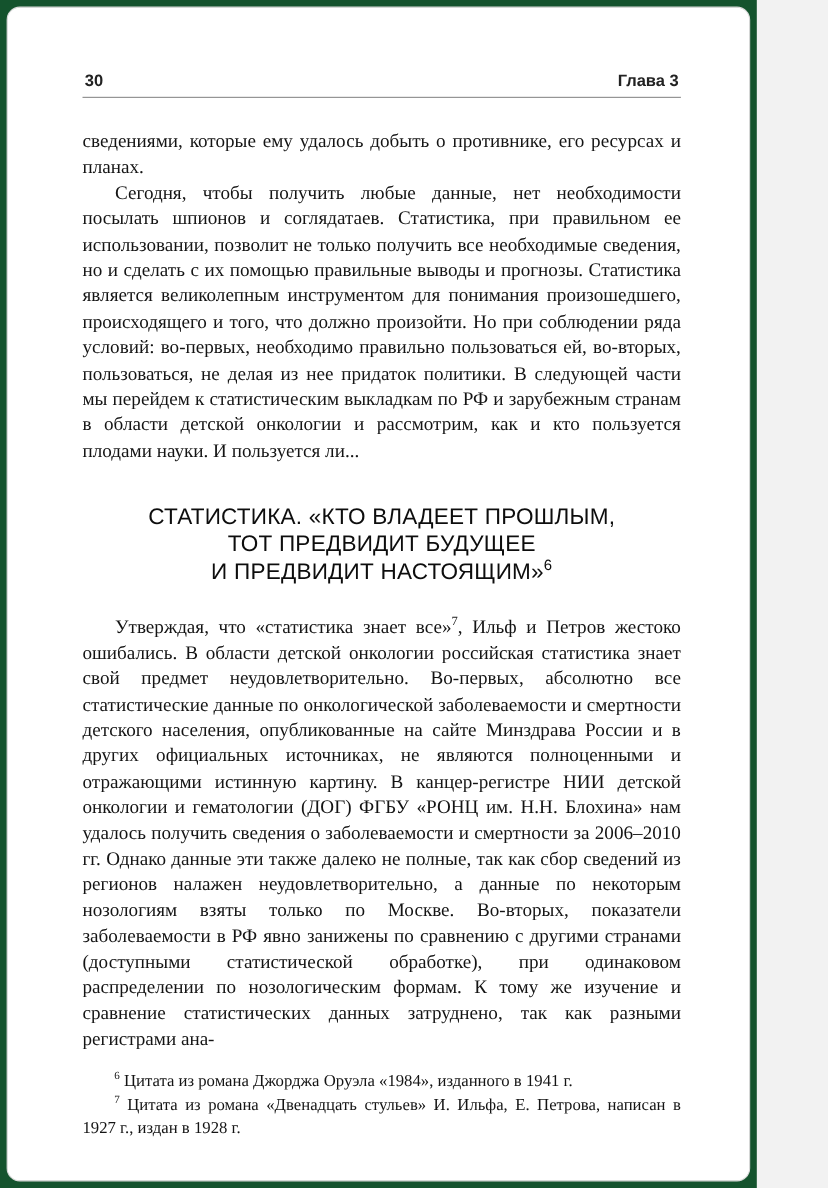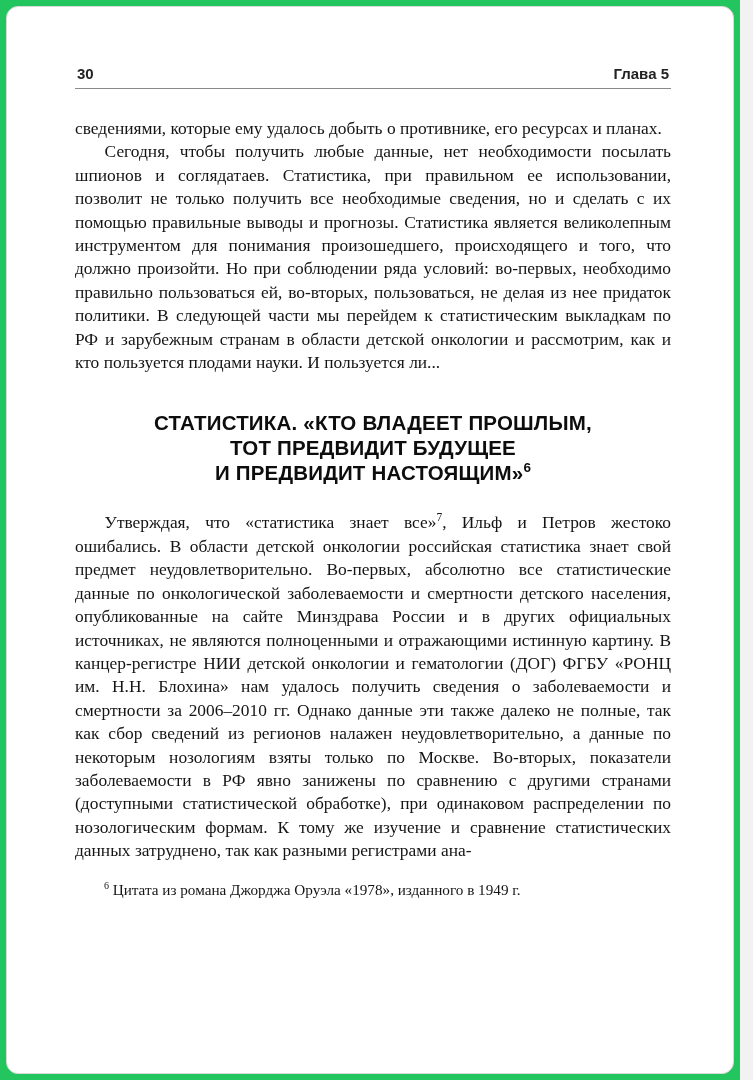--- a/index.html
+++ b/index.html
@@ -3,23 +3,23 @@
 <meta charset="utf-8">
 <style>
   html, body {
     margin: 0;
     padding: 0;
     background: #f2f2f2;
     font-family: "Liberation Serif", serif;
   }
   .viewport {
     position: relative;
-    width: 740px;
+    width: 688px;
     height: 1080px;
-    background: #22c55e;
+    background: #14532d;
     overflow: hidden;
   }
   .page {
     position: absolute;
     top: 6px; left: 6px; right: 6px; bottom: 6px;
     background: #ffffff;
     border: 1px solid #d9d9d9;
     border-radius: 12px;
     box-sizing: border-box;
     padding: 58px 62px 0 68px;
@@ -45,21 +45,21 @@
     line-height: 23.4px;
     text-align: justify;
     text-indent: 1.7em;
     color: #141414;
   }
   .page-body p.noindent {
     text-indent: 0;
   }
   h2.section-heading {
     font-family: "Liberation Sans", sans-serif;
-    font-weight: bold;
+    font-weight: normal;
     font-size: 20.5px;
     line-height: 25px;
     text-align: center;
     color: #0d0d0d;
     margin: 36px 0 26px 0;
     letter-spacing: 0.2px;
   }
   sup.fnref {
     font-size: 66%;
     line-height: 0;
@@ -78,36 +78,37 @@
   }
 </style>
 </head>
 <body>
 
 <div class="viewport">
   <div class="page">
 
     <header class="running-head">
       <span>30</span>
-      <span>Глава 5</span>
+      <span>Глава 3</span>
     </header>
 
     <main class="page-body">
 
       <p class="bodytext noindent">сведениями, которые ему удалось добыть о противнике, его ресурсах и планах.</p>
 
       <p class="bodytext">Сегодня, чтобы получить любые данные, нет необходимости посылать шпионов и соглядатаев. Статистика, при правильном ее использовании, позволит не только получить все необходимые сведения, но и сделать с их помощью правильные выводы и прогнозы. Статистика является великолепным инструментом для понимания произошедшего, происходящего и того, что должно произойти. Но при соблюдении ряда условий: во-первых, необходимо правильно пользоваться ей, во-вторых, пользоваться, не делая из нее придаток политики. В следующей части мы перейдем к статистическим выкладкам по РФ и зарубежным странам в области детской онкологии и рассмотрим, как и кто пользуется плодами науки. И пользуется ли...</p>
 
       <h2 class="section-heading">
         <span>СТАТИСТИКА. «КТО ВЛАДЕЕТ ПРОШЛЫМ,</span><br>
         <span>ТОТ ПРЕДВИДИТ БУДУЩЕЕ</span><br>
         <span>И ПРЕДВИДИТ НАСТОЯЩИМ»</span><sup class="fnref">6</sup>
       </h2>
 
       <p class="bodytext"><span>Утверждая, что «статистика знает все»</span><sup class="fnref">7</sup><span>, Ильф и Петров жестоко ошибались. В области детской онкологии российская статистика знает свой предмет неудовлетворительно. Во-первых, абсолютно все статистические данные по онкологической заболеваемости и смертности детского населения, опубликованные на сайте Минздрава России и в других официальных источниках, не являются полноценными и отражающими истинную картину. В канцер-регистре НИИ детской онкологии и гематологии (ДОГ) ФГБУ «РОНЦ им. Н.Н. Блохина» нам удалось получить сведения о заболеваемости и смертности за 2006–2010 гг. Однако данные эти также далеко не полные, так как сбор сведений из регионов налажен неудовлетворительно, а данные по некоторым нозологиям взяты только по Москве. Во-вторых, показатели заболеваемости в РФ явно занижены по сравнению с другими странами (доступными статистической обработке), при одинаковом распределении по нозологическим формам. К тому же изучение и сравнение статистических данных затруднено, так как разными регистрами ана-</span></p>
 
       <div class="footnotes">
-        <p class="footnote"><sup class="fnref">6</sup><span> Цитата из романа Джорджа Оруэла «1978», изданного в 1949 г.</span></p>
+        <p class="footnote"><sup class="fnref">6</sup><span> Цитата из романа Джорджа Оруэла «1984», изданного в 1941 г.</span></p>
+        <p class="footnote"><sup class="fnref">7</sup><span> Цитата из романа «Двенадцать стульев» И. Ильфа, Е. Петрова, написан в 1927 г., издан в 1928 г.</span></p>
       </div>
 
     </main>
   </div>
 </div>
 
 </body></html>

